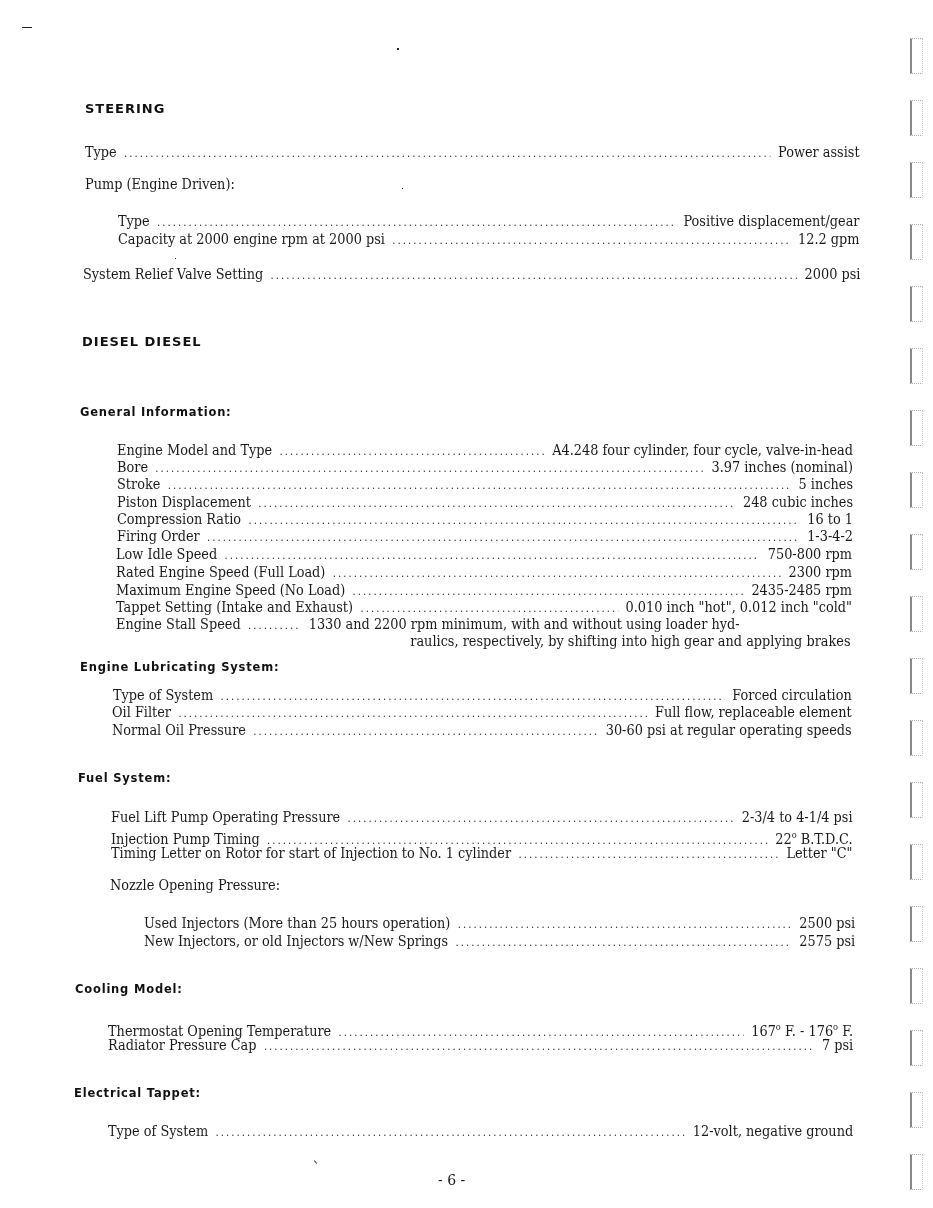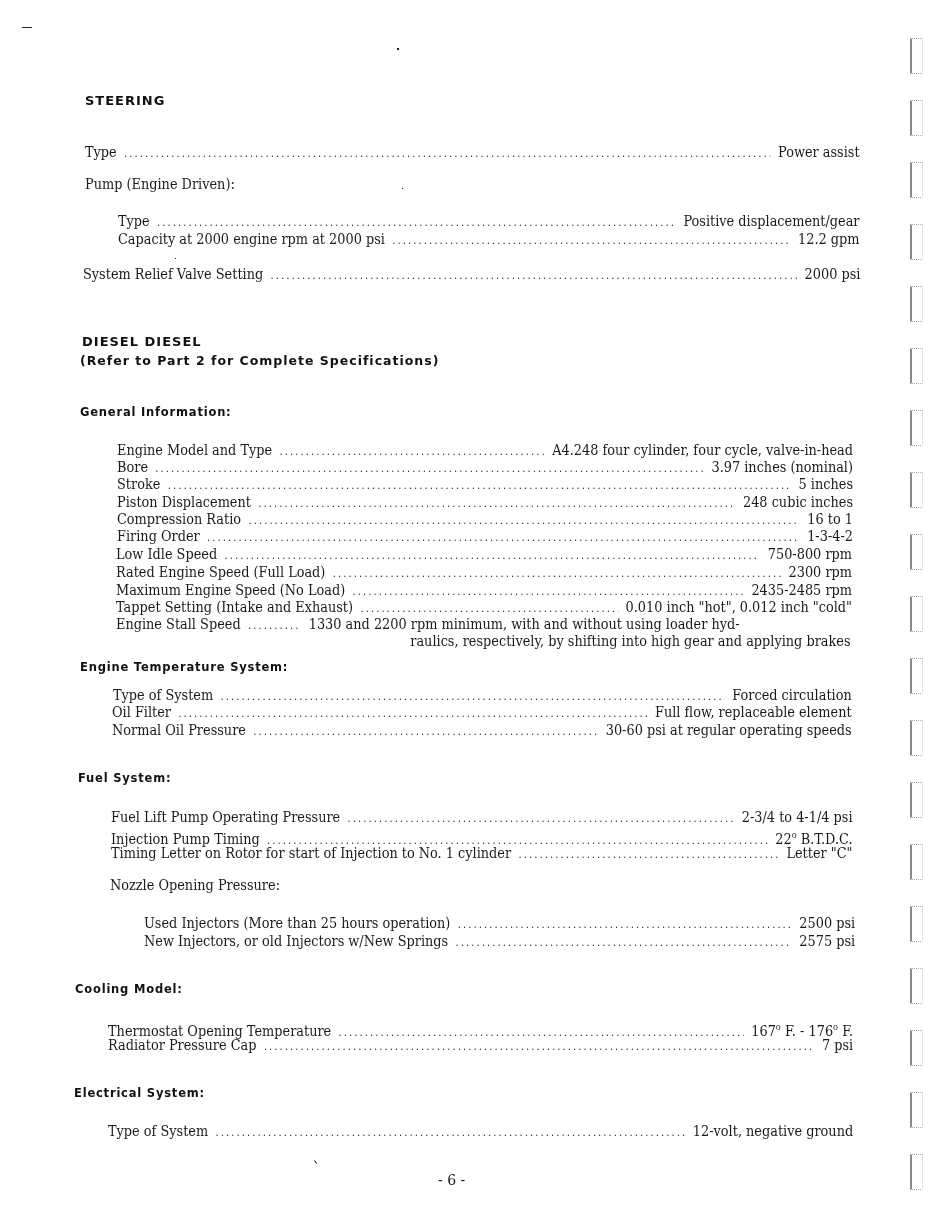--- a/index.html
+++ b/index.html
@@ -44,21 +44,21 @@
   <div class="binder" style="top:658px;"></div>
   <div class="binder" style="top:720px;"></div>
   <div class="binder" style="top:782px;"></div>
   <div class="binder" style="top:844px;"></div>
   <div class="binder" style="top:906px;"></div>
   <div class="binder" style="top:968px;"></div>
   <div class="binder" style="top:1030px;"></div>
   <div class="binder" style="top:1092px;"></div>
   <div class="binder" style="top:1154px;"></div>
 
-  <div class="h-sans h1" style="left:85px;top:93px;">STEERING</div>
+  <div class="h-sans h1" style="left:85px;top:101px;">STEERING</div>
 
   <div class="row" style="left:85px;top:143px;width:842px;">
     <span class="lbl">Type</span>
     <span class="dots"></span>
     <span class="val">Power assist</span>
   </div>
 
   <div class="plain" style="left:85px;top:176px;">Pump (Engine Driven):</div>
 
   <div class="row" style="left:118px;top:212px;width:806px;">
@@ -72,21 +72,20 @@
     <span class="val">12.2 gpm</span>
   </div>
 
   <div class="row" style="left:83px;top:265px;width:845px;">
     <span class="lbl">System Relief Valve Setting</span>
     <span class="dots"></span>
     <span class="val">2000 psi</span>
   </div>
 
   <div class="h-sans h1" style="left:82px;top:334px;">DIESEL DIESEL</div>
-  <div class="h-sans h1" style="left:80px;top:353px;font-size:12.5px;">(Refer to Part 2 for Complete Specifications)</div>
 
   <div class="h-sans h2" style="left:80px;top:405px;">General Information:</div>
 
   <div class="row" style="left:117px;top:441px;width:800px;">
     <span class="lbl">Engine Model and Type</span>
     <span class="dots"></span>
     <span class="val">A4.248 four cylinder, four cycle, valve-in-head</span>
   </div>
   <div class="row" style="left:117px;top:458px;width:800px;">
     <span class="lbl">Bore</span>
@@ -133,21 +132,21 @@
     <span class="dots"></span>
     <span class="val">0.010 inch "hot", 0.012 inch "cold"</span>
   </div>
   <div class="row" style="left:116px;top:615px;width:800px;">
     <span class="lbl">Engine Stall Speed</span>
     <span class="dots" style="flex:0 0 58px;"></span>
     <span class="val">1330 and 2200 rpm minimum, with and without using loader hyd-</span>
   </div>
   <div class="cont" style="right:82px;top:633px;">raulics, respectively, by shifting into high gear and applying brakes</div>
 
-  <div class="h-sans h2" style="left:80px;top:660px;">Engine Temperature System:</div>
+  <div class="h-sans h2" style="left:80px;top:660px;">Engine Lubricating System:</div>
 
   <div class="row" style="left:113px;top:686px;width:803px;">
     <span class="lbl">Type of System</span>
     <span class="dots"></span>
     <span class="val">Forced circulation</span>
   </div>
   <div class="row" style="left:112px;top:703px;width:804px;">
     <span class="lbl">Oil Filter</span>
     <span class="dots"></span>
     <span class="val">Full flow, replaceable element</span>
@@ -195,21 +194,21 @@
     <span class="lbl">Thermostat Opening Temperature</span>
     <span class="dots"></span>
     <span class="val"><span>167</span><sup>o</sup><span> F. - 176</span><sup>o</sup><span> F.</span></span>
   </div>
   <div class="row" style="left:108px;top:1036px;width:810px;">
     <span class="lbl">Radiator Pressure Cap</span>
     <span class="dots"></span>
     <span class="val">7 psi</span>
   </div>
 
-  <div class="h-sans h2" style="left:74px;top:1086px;">Electrical System:</div>
+  <div class="h-sans h2" style="left:74px;top:1086px;">Electrical Tappet:</div>
 
   <div class="row" style="left:108px;top:1122px;width:810px;">
     <span class="lbl">Type of System</span>
     <span class="dots"></span>
     <span class="val">12-volt, negative ground</span>
   </div>
 
   <div class="page-num">- 6 -</div>
 </div>
 

